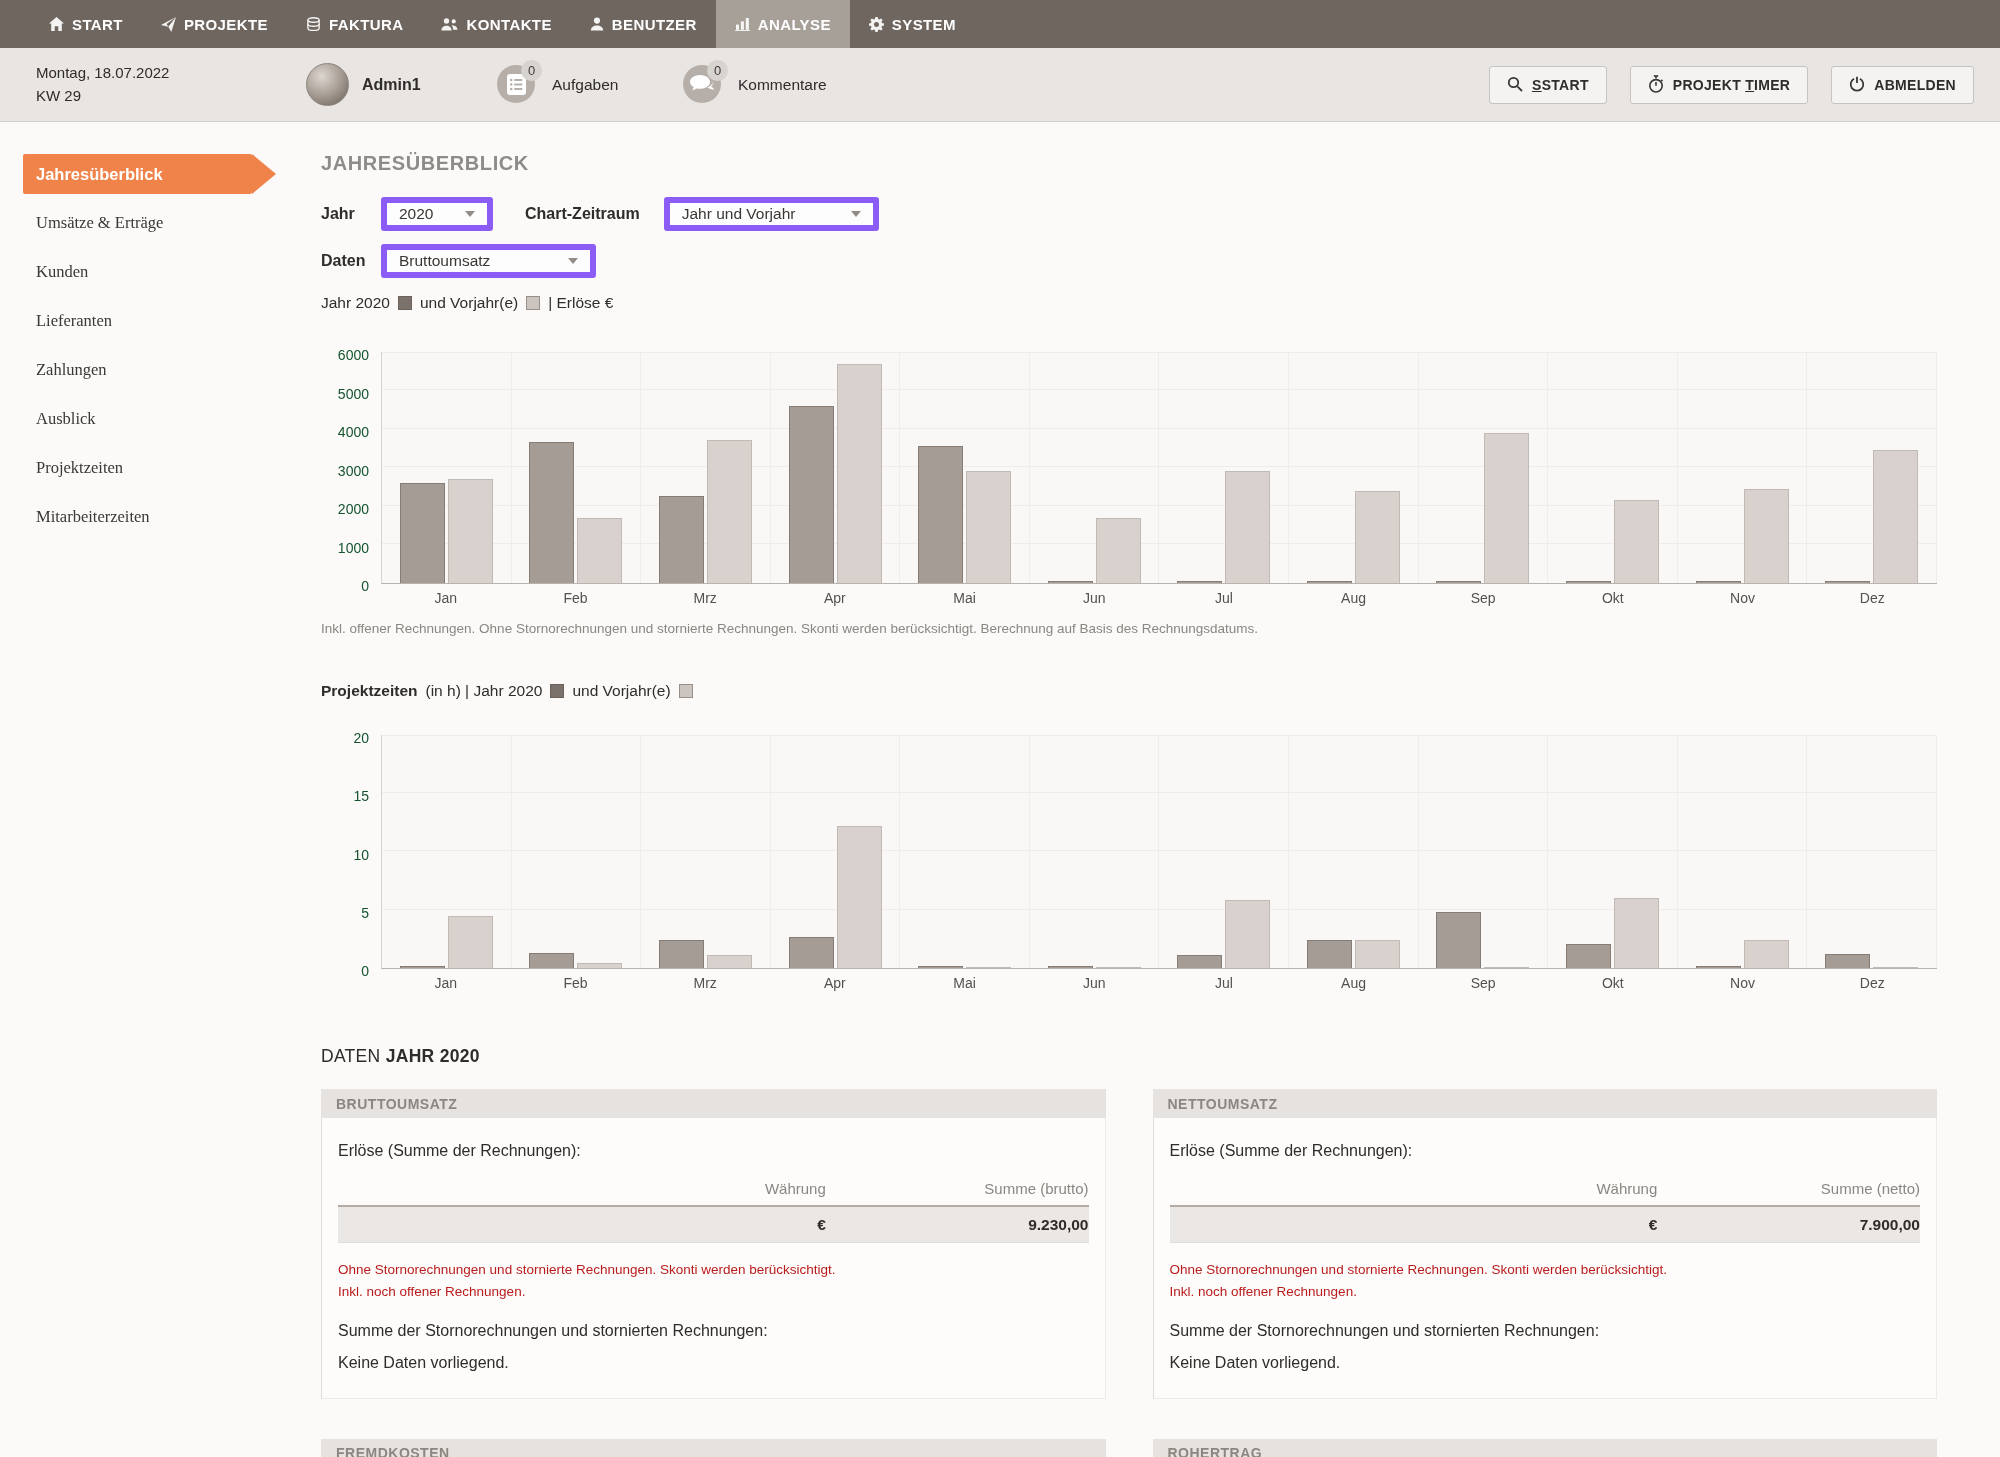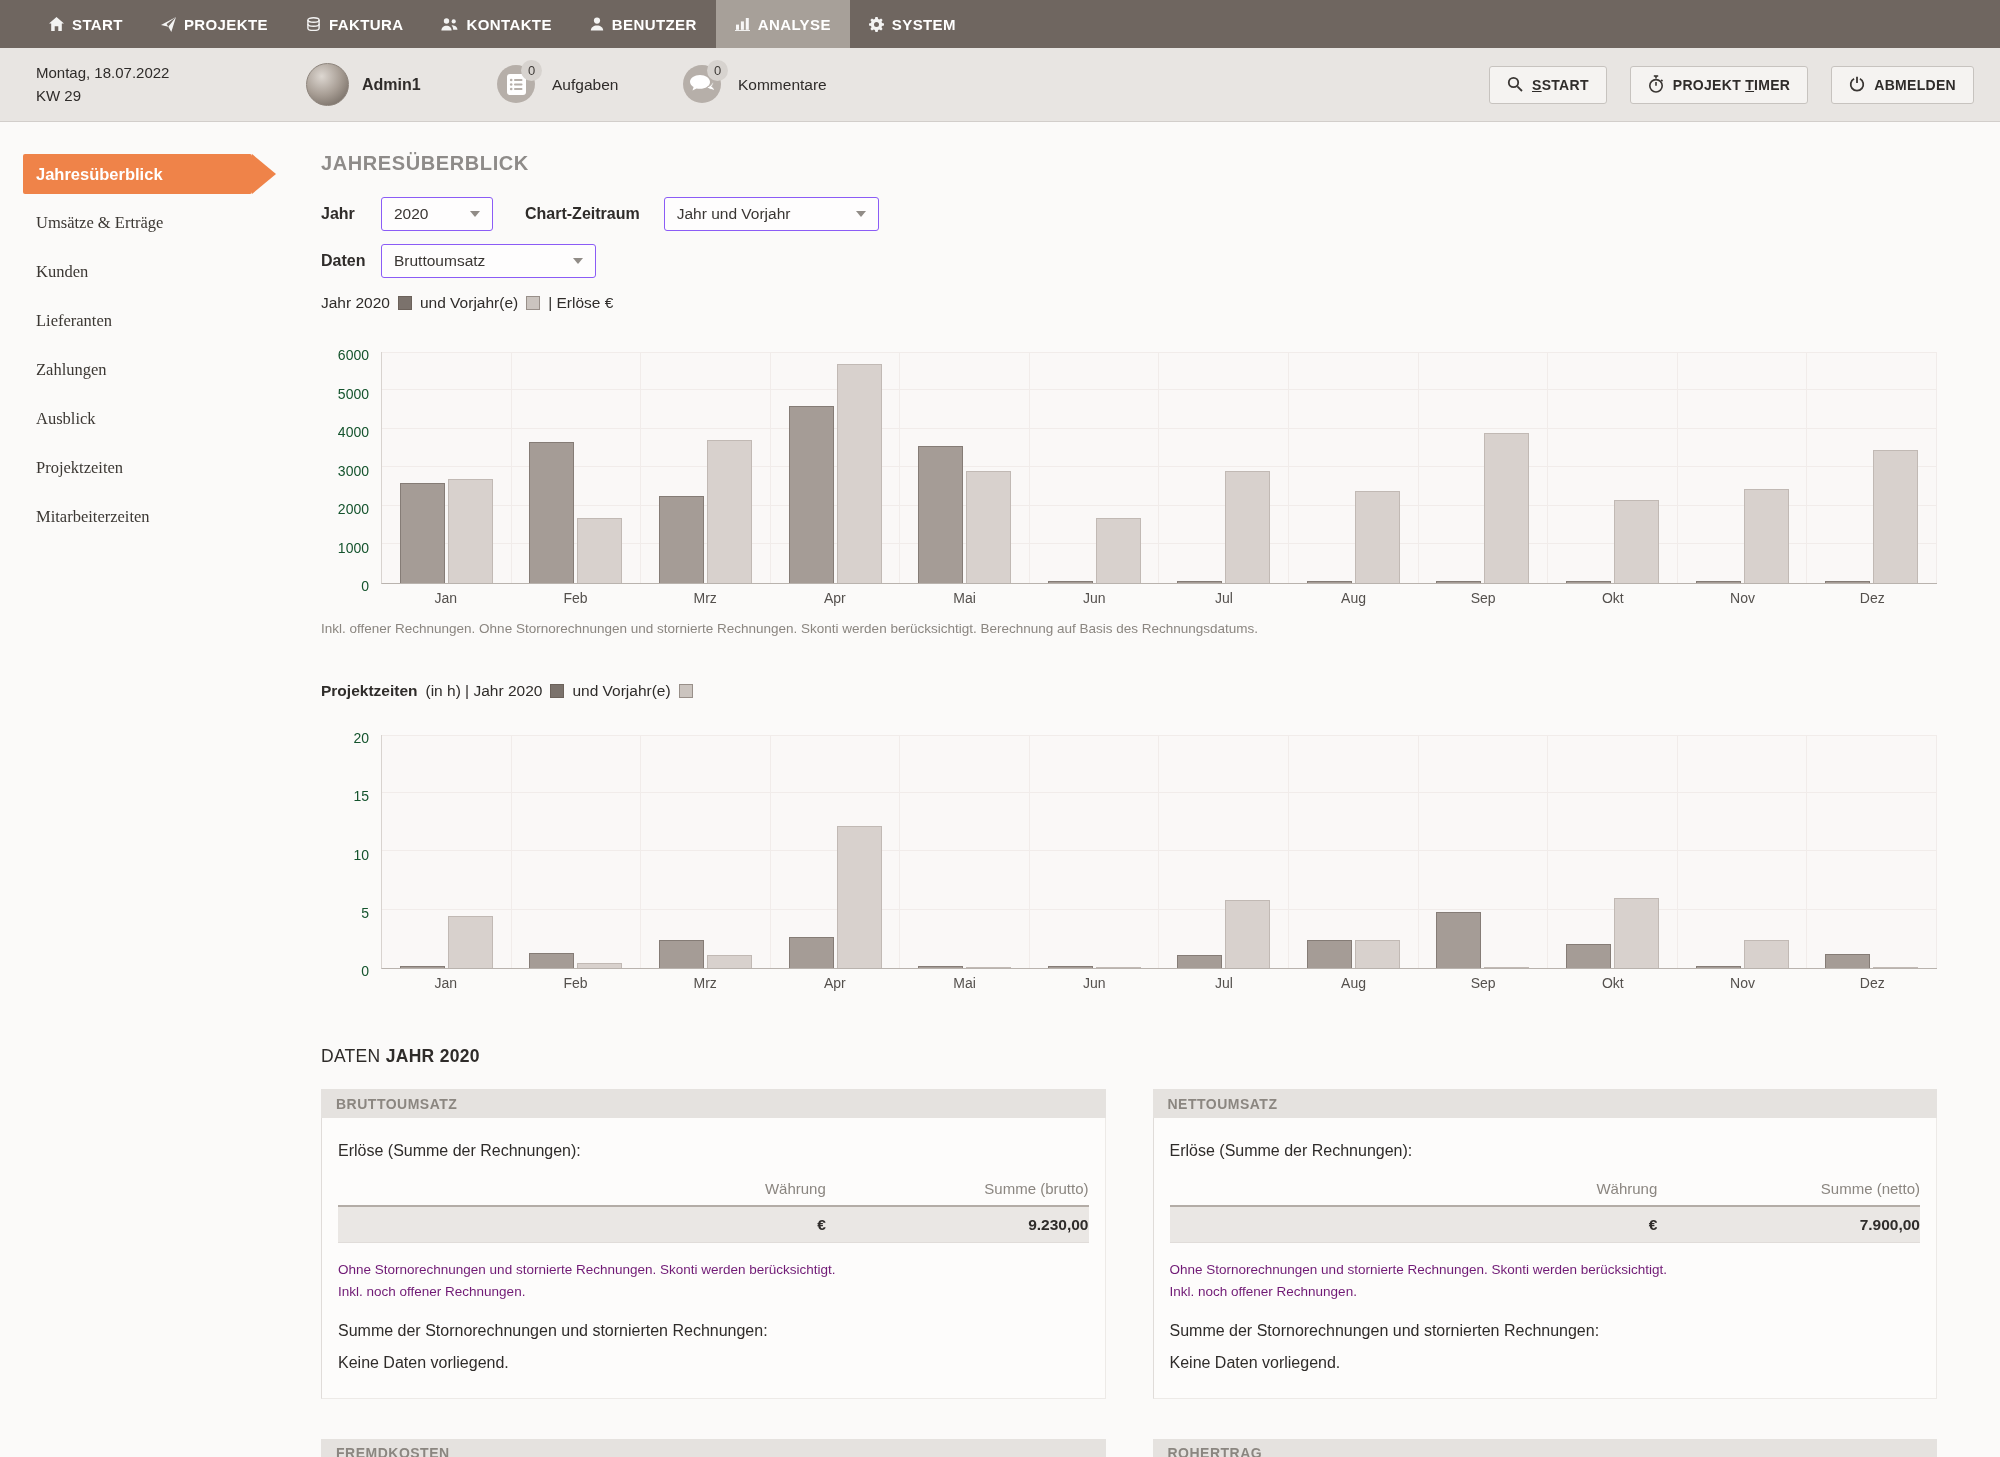--- a/index.html
+++ b/index.html
@@ -48,21 +48,21 @@
 
   .main { flex:1; padding:0 63px 0 71px; }
   .page-title { margin-top:30px; font-size:20px; font-weight:bold; color:#8e8b89; letter-spacing:.6px; }
 
   
   .filters { margin-top:22px; }
   .frow { display:flex; align-items:center; height:34px; margin-bottom:13px; }
   .flabel { font-size:16px; font-weight:bold; color:#2f2c2a; }
   .flabel.w1 { width:60px; }
   .flabel.zeit { margin-left:32px; margin-right:24px; }
-  .select { height:34px; background:#fefdfd; border:1px solid #8b5cf6; border-radius:3px;
+  .select { height:34px; background:#fefdfd; border:6px solid #8b5cf6; border-radius:3px;
     display:flex; align-items:center; justify-content:space-between; padding:0 12px;
     font-size:15.5px; color:#3a3633; cursor:default; }
   .sel-arrow { width:0; height:0; border-left:5px solid transparent; border-right:5px solid transparent;
     border-top:6px solid #918c87; }
   .sel-jahr { width:112px; } .sel-zeit { width:215px; } .sel-daten { width:215px; }
 
   
   .legend-line { margin-top:16px; font-size:15.5px; color:#2f2c2a; display:flex; align-items:center; gap:8px; }
   .legend2 { margin-top:46px; }
   .legend-line b { font-weight:bold; }
@@ -96,21 +96,21 @@
   .box-header { height:29px; background:#e5e2df; display:flex; align-items:center; padding-left:15px;
     font-size:14px; font-weight:bold; color:#8b8680; letter-spacing:.5px; }
   .box-body { background:#fdfcfb; border-left:1px solid #e0dcd9; border-right:1px solid #edeae7;
     border-bottom:1px solid #edeae7; padding:20px 16px 26px 16px; }
   .box-intro { font-size:16px; color:#2f2c2a; margin-top:4px; }
   .cols-header { display:flex; margin-top:20px; padding-bottom:8px; border-bottom:2px solid #b3aca6;
     font-size:15px; color:#8b8680; }
   .c1 { width:65%; text-align:right; } .c2 { flex:1; text-align:right; }
   .vrow { display:flex; align-items:center; height:36px; background:#eae7e4; font-size:15.5px;
     font-weight:bold; color:#2f2c2a; border-bottom:1px solid #e0dcd9; }
-  .box-note { margin-top:16px; font-size:13.5px; color:#701a75; line-height:1.65; }
+  .box-note { margin-top:16px; font-size:13.5px; color:#b91c1c; line-height:1.65; }
   .storno-label { margin-top:18px; font-size:16px; color:#2f2c2a; }
   .storno-value { margin-top:14px; font-size:16px; color:#2f2c2a; }
 </style>
 </head>
 <body>
 
 <div class="topnav">
   <div class="nav-item">
     <span>
         <svg width="15" height="14" viewBox="0 0 15 14">

